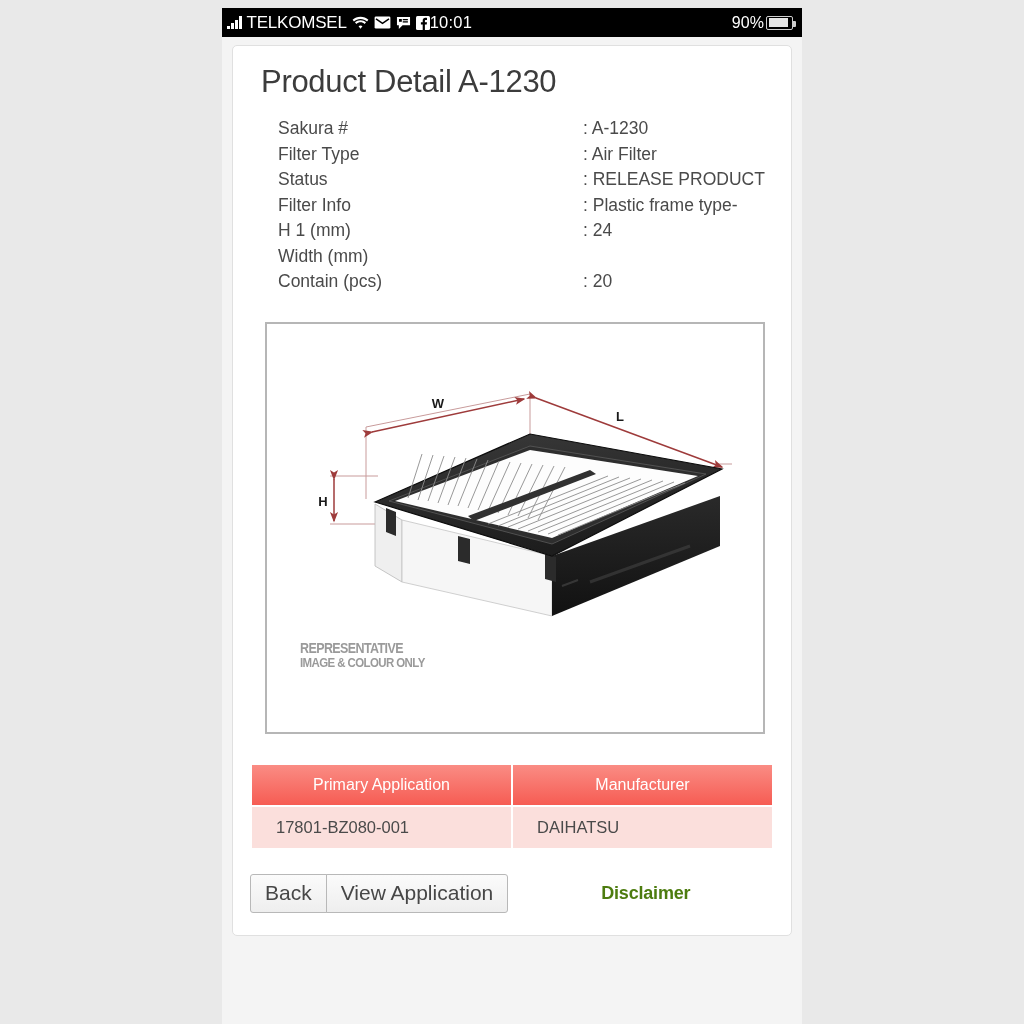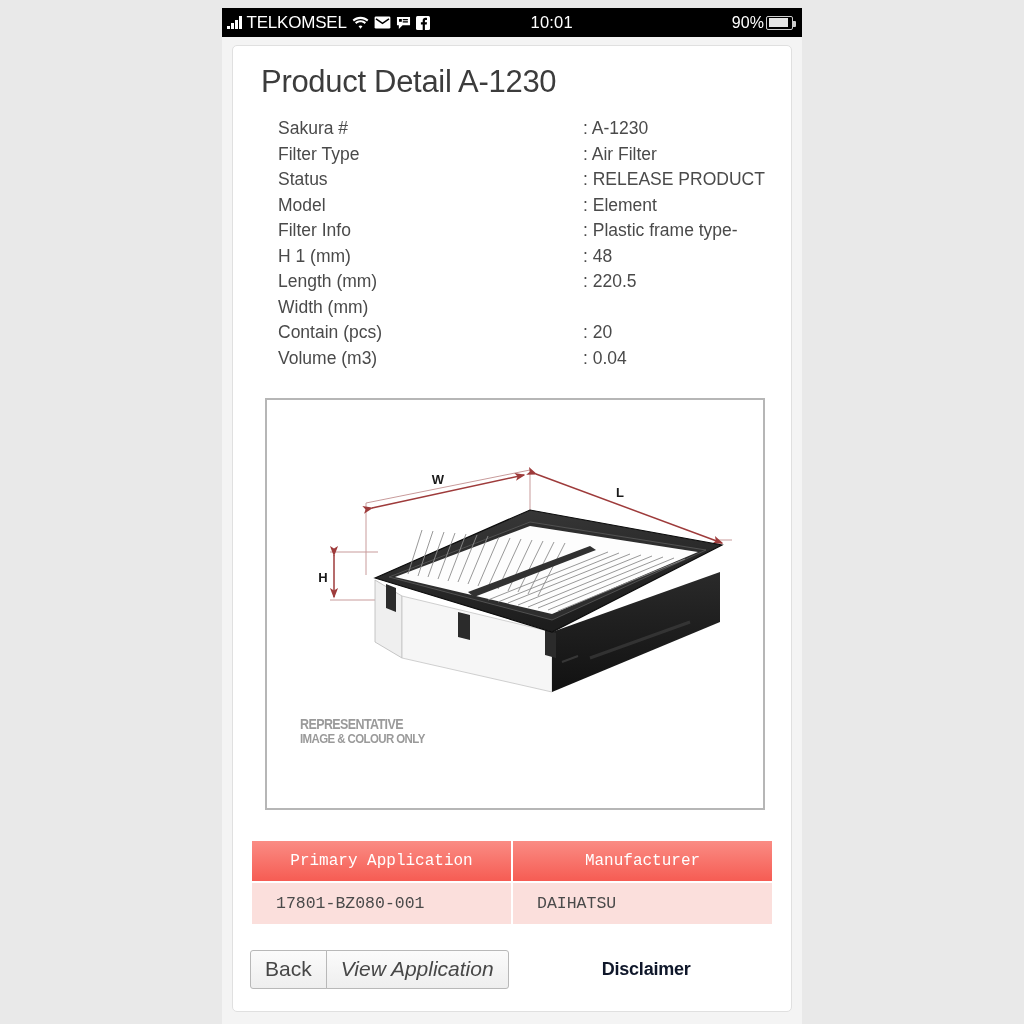--- a/index.html
+++ b/index.html
@@ -35,21 +35,21 @@
     height: 29px;
     background: #000;
     color: #fff;
     display: flex;
     align-items: center;
     padding: 0 9px 0 5px;
     font-size: 16px;
     letter-spacing: .1px;
   }
   .sb-left { display: flex; align-items: center; gap: 5px; flex: 0 0 auto; }
-  .sb-mid  { flex: 1; display: flex; justify-content: center; padding-right: 58px;}
+  .sb-mid  { flex: 1; display: flex; padding-right: 58px;}
   .sb-right{ display: flex; align-items: center; gap: 2px; flex: 0 0 auto; }
 
   .signal { display: flex; align-items: flex-end; gap: 1.5px; height: 13px; }
   .signal i { display:block; width: 2.5px; background: #fff; }
   .signal i:nth-child(1){ height: 3px; }
   .signal i:nth-child(2){ height: 6px; }
   .signal i:nth-child(3){ height: 9px; }
   .signal i:nth-child(4){ height: 13px; }
 
   .carrier { font-size: 17px; letter-spacing: -.2px; }
@@ -116,21 +116,20 @@
   }
   .img-frame svg { display:block; width:100%; height:100%; }
 
   
   .app-table {
     margin: 29px 0 0 0;
     border-collapse: separate;
     border-spacing: 2px 2px;
     width: 100%;
     table-layout: fixed;
-    font-family: Liberation Mono, monospace;
   }
   .app-table th {
     background: linear-gradient(to bottom, #fa8c84 0%, #f65c53 100%);
     color: #fff;
     font-size: 16px;
     font-weight: 400;
     padding: 11px 6px;
     text-align: center;
     border: 0;
   }
@@ -154,26 +153,26 @@
     border: 1px solid #b8b8b8;
     color: #474747;
     font-size: 21px;
     font-family: "Liberation Sans", sans-serif;
     padding: 7px 14px 9px 14px;
     border-radius: 3px;
     line-height: 1;
     cursor: pointer;
   }
   #btn-back { border-radius: 3px 0 0 3px; }
-  #btn-view { border-radius: 0 3px 3px 0; border-left: 1px solid #b8b8b8; margin-left: -1px; font-style: italic; }
+  #btn-view { border-radius: 0 3px 3px 0; border-left: 1px solid #b8b8b8; margin-left: -1px; }
   .disclaimer {
     margin-left: 93px;
     font-size: 18px;
     font-weight: bold;
-    color: #0f172a;
+    color: #4d7c0f;
     letter-spacing: -.2px;
     cursor: pointer;
   }
 </style>
 </head>
 <body>
 
 <div id="screen">
 
   <div id="phone">
@@ -247,45 +246,33 @@
           </div>
           <div class="spec-row">
             <div class="spec-label">Filter Type</div>
             <div class="spec-value">Air Filter</div>
           </div>
           <div class="spec-row">
             <div class="spec-label">Status</div>
             <div class="spec-value">RELEASE PRODUCT</div>
           </div>
           <div class="spec-row">
-            <div class="spec-label">Model</div>
-            <div class="spec-value">Element</div>
-          </div>
-          <div class="spec-row">
             <div class="spec-label">Filter Info</div>
             <div class="spec-value">Plastic frame type-</div>
           </div>
           <div class="spec-row">
             <div class="spec-label">H 1 (mm)</div>
-            <div class="spec-value">48</div>
-          </div>
-          <div class="spec-row">
-            <div class="spec-label">Length (mm)</div>
-            <div class="spec-value">220.5</div>
+            <div class="spec-value">24</div>
           </div>
           <div class="spec-row">
             <div class="spec-label">Width (mm)</div>
           </div>
           <div class="spec-row">
             <div class="spec-label">Contain (pcs)</div>
             <div class="spec-value">20</div>
-          </div>
-          <div class="spec-row">
-            <div class="spec-label">Volume (m3)</div>
-            <div class="spec-value">0.04</div>
           </div>
         </div>
 
         <div class="img-frame">
           <svg viewBox="0 0 450 408" preserveAspectRatio="xMidYMid meet">
             <defs>
               <marker id="ah" markerWidth="7" markerHeight="7" refX="6" refY="3.5" orient="auto">
                 <path d="M7,3.5 L0,0.8 L1.6,3.5 L0,6.2 z" fill="#9e3b3b"></path>
               </marker>
               <linearGradient id="topface" x1="0" y1="0" x2="0.3" y2="1">

